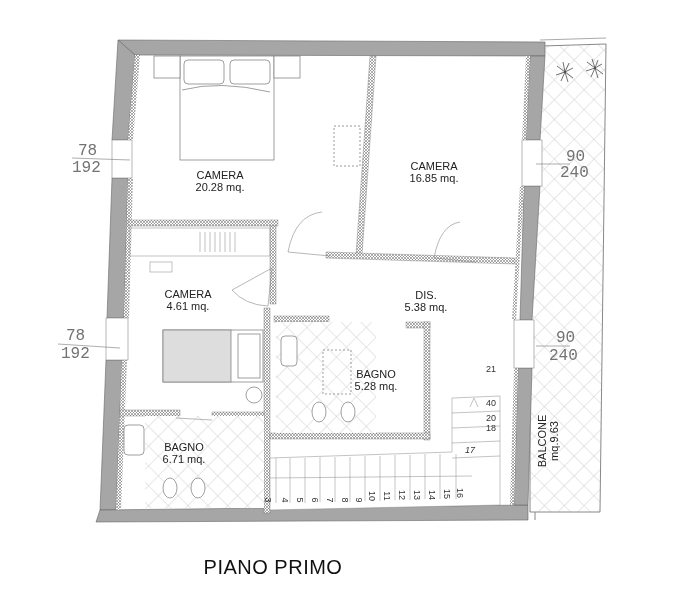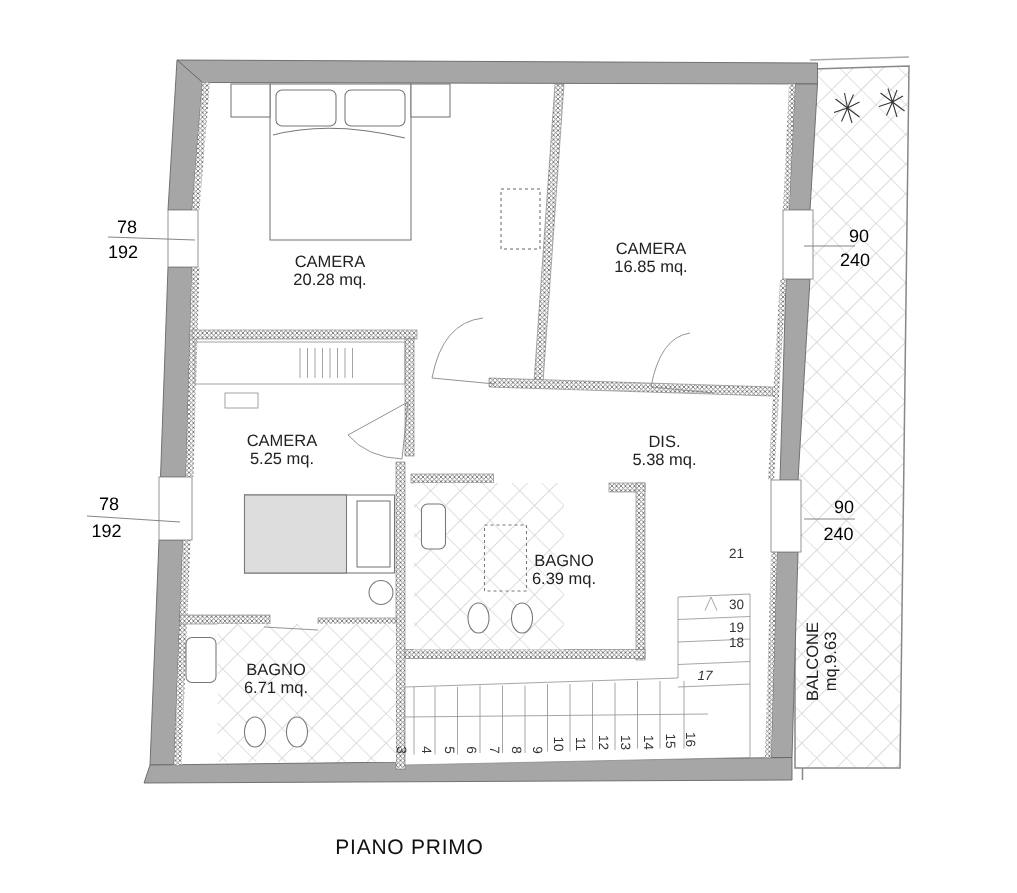--- a/index.html
+++ b/index.html
@@ -1,22 +1,22 @@
 <!DOCTYPE html>
 <html><head>
 <meta charset="utf-8">
 <style>
   html,body{margin:0;padding:0;background:#ffffff;}
   body{width:678px;height:595px;position:relative;overflow:hidden;font-family:"Liberation Sans",sans-serif;}
   #plan{position:absolute;left:0;top:0;width:678px;height:595px;}
   .lbl{position:absolute;font-family:"Liberation Sans",sans-serif;color:#222;font-size:11px;line-height:12px;text-align:center;white-space:nowrap;}
-  .dim{position:absolute;font-family:Liberation Sans, sans-serif;color:#000000;font-size:12px;line-height:13px;white-space:nowrap;}
+  .dim{position:absolute;font-family:Liberation Mono, monospace;color:#737373;font-size:16px;line-height:13px;white-space:nowrap;}
   .step{position:absolute;font-family:"Liberation Sans",sans-serif;color:#333;font-size:9px;line-height:10px;white-space:nowrap;}
   .stepv{transform:rotate(90deg);transform-origin:center center;}
-  .title{position:absolute;left:0;width:546px;top:556px;text-align:center;font-size:14px;color:#111;letter-spacing:0.5px;}
+  .title{position:absolute;left:0;width:546px;top:556px;text-align:center;font-size:20px;color:#111;letter-spacing:0.5px;}
   .balc{position:absolute;transform:rotate(-90deg);transform-origin:center center;font-size:11px;line-height:12px;color:#222;text-align:center;}
 </style>
 </head>
 <body>
 
 <svg id="plan" viewBox="0 0 678 595" xmlns="http://www.w3.org/2000/svg">
   <defs>
     <pattern id="tile" width="14" height="14" patternUnits="userSpaceOnUse" patternTransform="rotate(45)">
       <rect width="14" height="14" fill="#fff"></rect>
       <path d="M0 0H14M0 0V14" stroke="#c4c4c4" stroke-width="0.8"></path>
@@ -144,29 +144,29 @@
 <div class="lbl" style="left:170px;top:169px;width:100px;">
   <div>CAMERA</div>
   <div>20.28 mq.</div>
 </div>
 <div class="lbl" style="left:384px;top:160px;width:100px;">
   <div>CAMERA</div>
   <div>16.85 mq.</div>
 </div>
 <div class="lbl" style="left:138px;top:288px;width:100px;">
   <div>CAMERA</div>
-  <div>5.25 mq.</div>
-</div>
-<div class="lbl" style="left:393px;top:289px;width:100px;">
+  <div>4.61 mq.</div>
+</div>
+<div class="lbl" style="left:376px;top:289px;width:100px;">
   <div>DIS.</div>
   <div>5.38 mq.</div>
 </div>
 <div class="lbl" style="left:326px;top:368px;width:100px;">
   <div>BAGNO</div>
-  <div>6.39 mq.</div>
+  <div>5.28 mq.</div>
 </div>
 <div class="lbl" style="left:134px;top:441px;width:100px;">
   <div>BAGNO</div>
   <div>6.71 mq.</div>
 </div>
 
 <div class="balc" style="left:518px;top:429px;width:60px;">
   <div>BALCONE</div>
   <div>mq.9.63</div>
 </div>
@@ -190,17 +190,17 @@
 <div class="step stepv" style="left:367px;top:491px;">10</div>
 <div class="step stepv" style="left:382px;top:491px;">11</div>
 <div class="step stepv" style="left:397px;top:490px;">12</div>
 <div class="step stepv" style="left:412px;top:490px;">13</div>
 <div class="step stepv" style="left:427px;top:490px;">14</div>
 <div class="step stepv" style="left:442px;top:489px;">15</div>
 <div class="step stepv" style="left:455px;top:488px;">16</div>
 
 <div class="step" style="left:465px;top:445px;font-style:italic;">17</div>
 <div class="step" style="left:486px;top:423px;">18</div>
-<div class="step" style="left:486px;top:413px;">19</div>
-<div class="step" style="left:486px;top:398px;">30</div>
+<div class="step" style="left:486px;top:413px;">20</div>
+<div class="step" style="left:486px;top:398px;">40</div>
 <div class="step" style="left:486px;top:364px;">21</div>
 
 <div class="title">PIANO PRIMO</div>
 
 </body></html>

